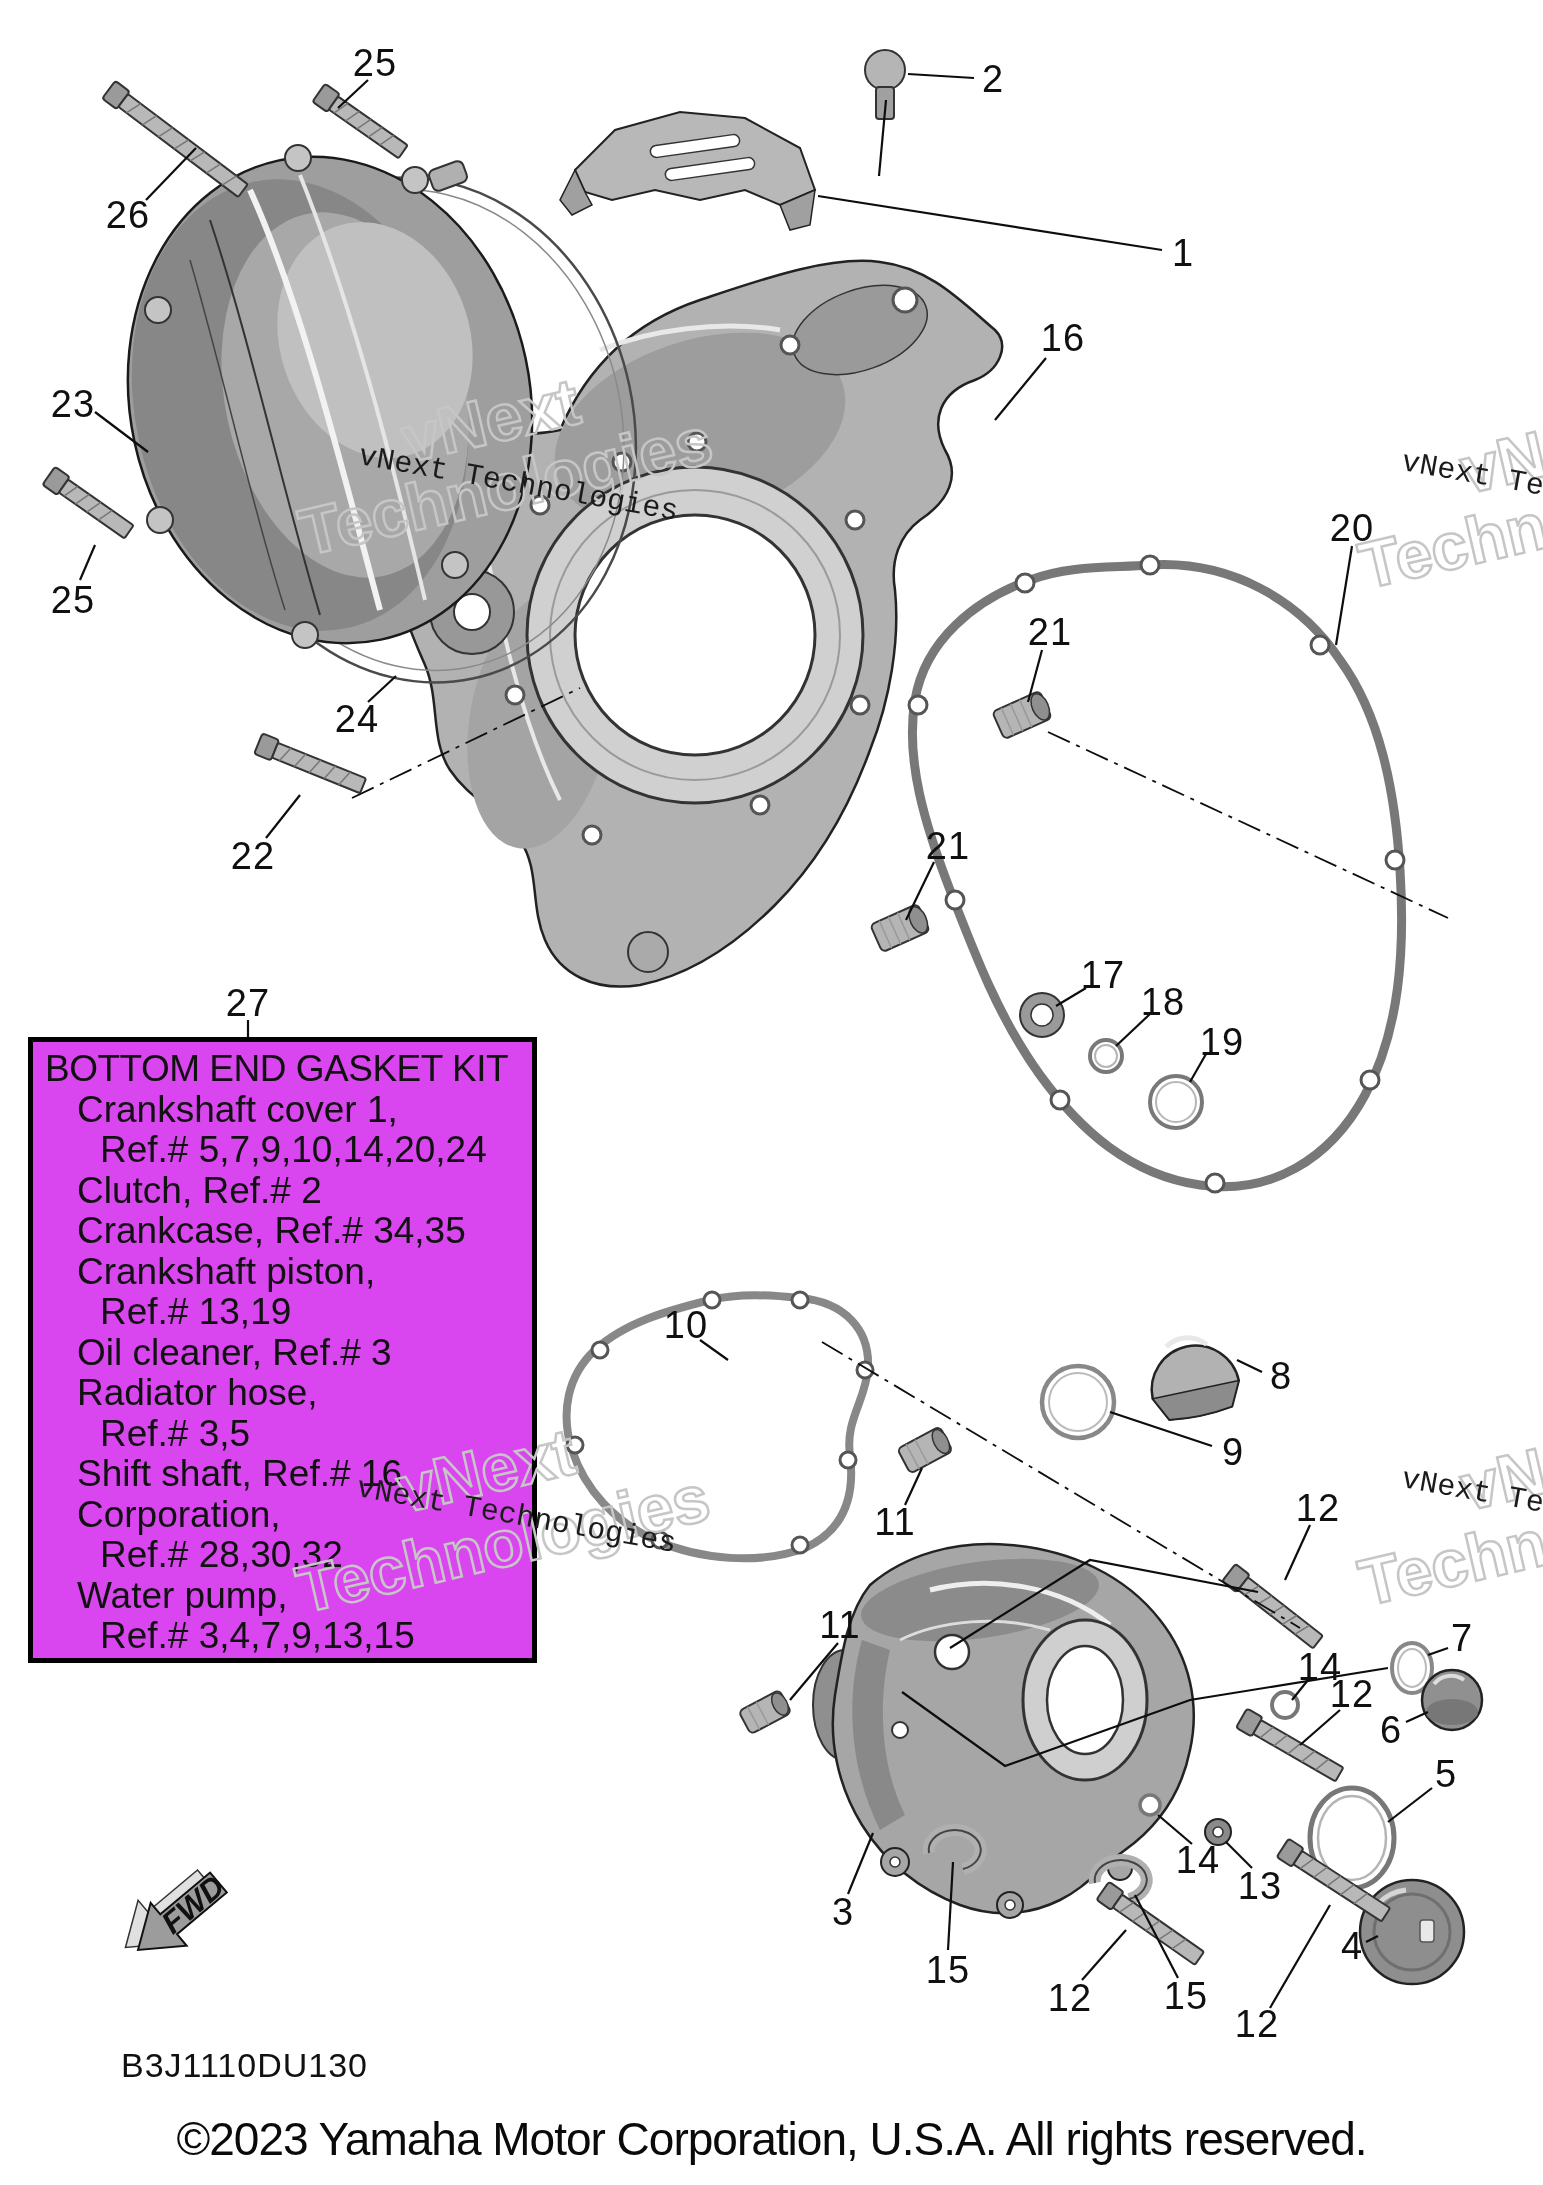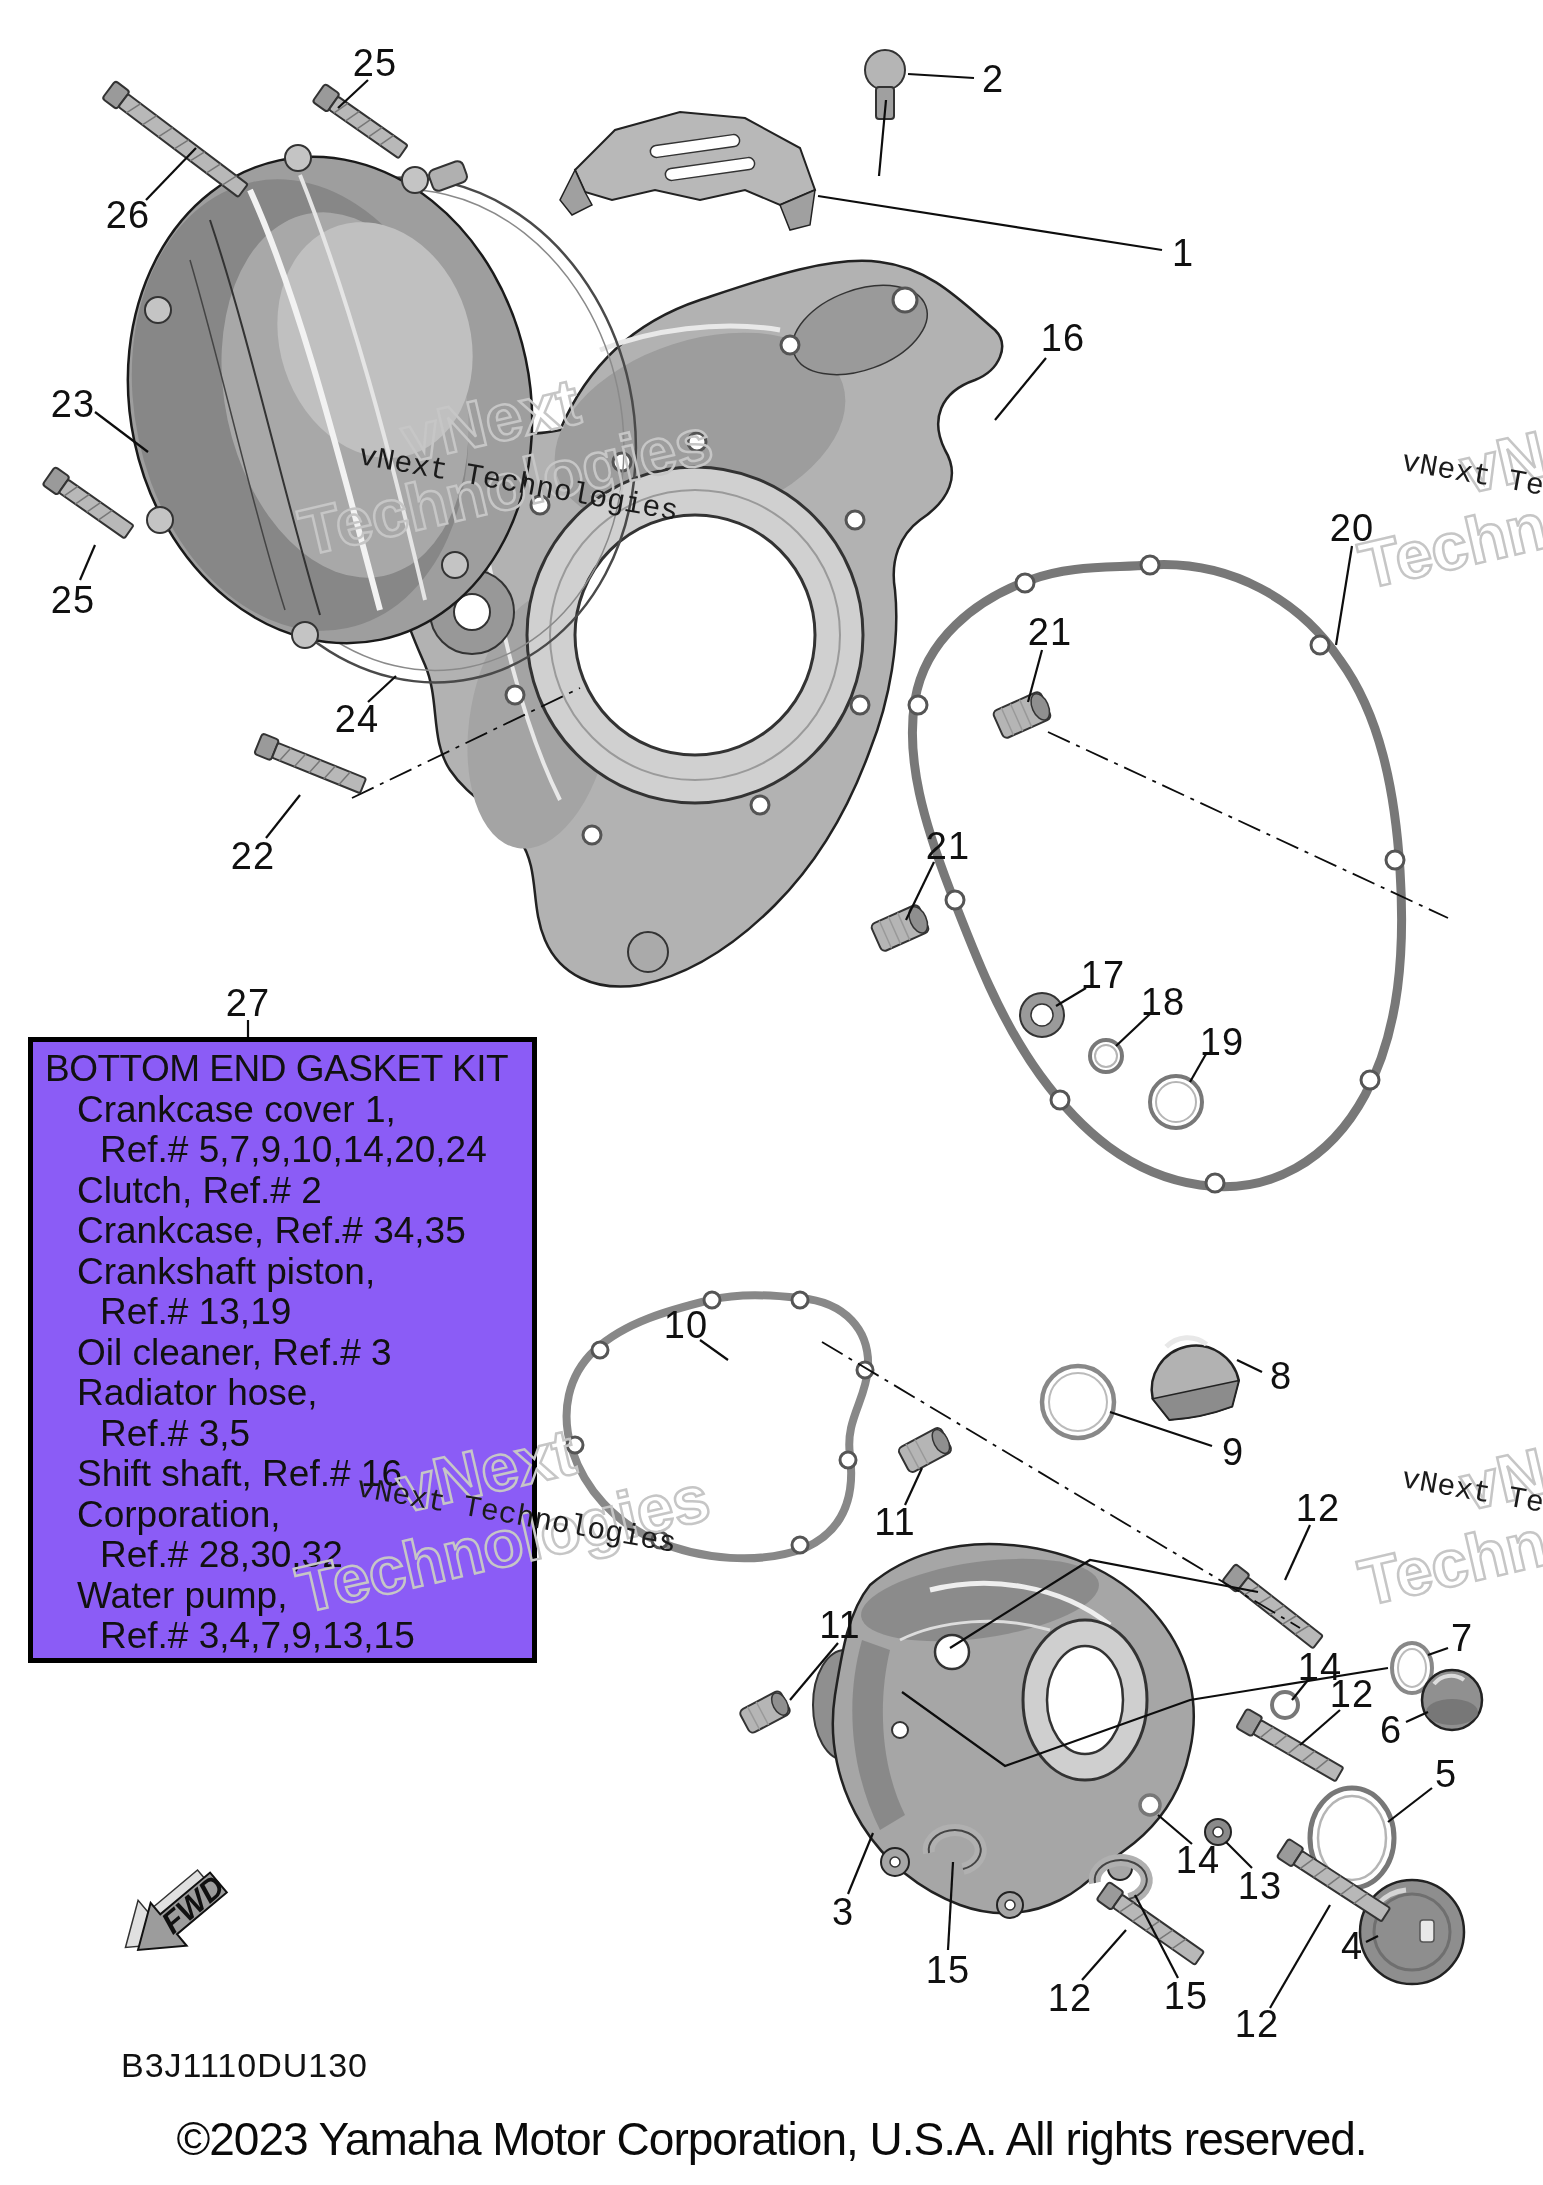--- a/index.html
+++ b/index.html
@@ -6,21 +6,21 @@
   .page{position:relative;width:1543px;height:2185px;background:#fff;overflow:hidden;
         font-family:"Liberation Sans",sans-serif;color:#111}
   svg.layer{position:absolute;left:0;top:0}
   #parts-layer{z-index:1}
   #wm-layer{z-index:6;pointer-events:none}
   
   .co{position:absolute;transform:translate(-50%,-50%);font-size:38px;color:#101010;
       letter-spacing:1px;z-index:3;white-space:nowrap}
   
   .gbox{position:absolute;left:28px;top:1037px;width:509px;height:626px;border:5px solid #000;
-        box-sizing:border-box;padding:7px 0 0 12px;background:#8b5cf6;z-index:2;
+        box-sizing:border-box;padding:7px 0 0 12px;background:#d946ef;z-index:2;
         font-size:37px;line-height:40.5px;white-space:nowrap}
   .gbox .t{letter-spacing:-0.5px}
   .i1{padding-left:32px}
   .i2{padding-left:55px}
   .code{position:absolute;left:121px;top:2046px;font-size:34px;z-index:3;letter-spacing:1px}
   .copyright{position:absolute;left:0;top:2112px;width:100%;text-align:center;font-size:46px;
              color:#0a0a0a;letter-spacing:-1px;z-index:3}
   
   .lead{stroke:#0d0d0d;stroke-width:2.2;fill:none}
   .dd{stroke:#0d0d0d;stroke-width:1.8;fill:none;stroke-dasharray:24 7 4 7}
@@ -324,21 +324,21 @@
 
     <g transform="translate(138,1950) rotate(-40)">
       <polygon points="-8,-10 32,-38 32,-23 97,-23 97,3 32,3 32,18" fill="#e0e0e0" stroke="#333" stroke-width="1.5"></polygon>
       <polygon points="0,0 40,-28 40,-13 105,-13 105,13 40,13 40,28" fill="#9c9c9c" stroke="#111" stroke-width="2"></polygon>
       <text class="fwd-t" x="36" y="11">FWD</text>
     </g>
   </svg>
 
   <div class="gbox">
     <div class="t">BOTTOM END GASKET KIT</div>
-    <div class="i1">Crankcase cover 1,</div>
+    <div class="i1">Crankshaft cover 1,</div>
     <div class="i2">Ref.# 5,7,9,10,14,20,24</div>
     <div class="i1">Clutch, Ref.# 2</div>
     <div class="i1">Crankcase, Ref.# 34,35</div>
     <div class="i1">Crankshaft piston,</div>
     <div class="i2">Ref.# 13,19</div>
     <div class="i1">Oil cleaner, Ref.# 3</div>
     <div class="i1">Radiator hose,</div>
     <div class="i2">Ref.# 3,5</div>
     <div class="i1">Shift shaft, Ref.# 16</div>
     <div class="i1">Corporation,</div>

